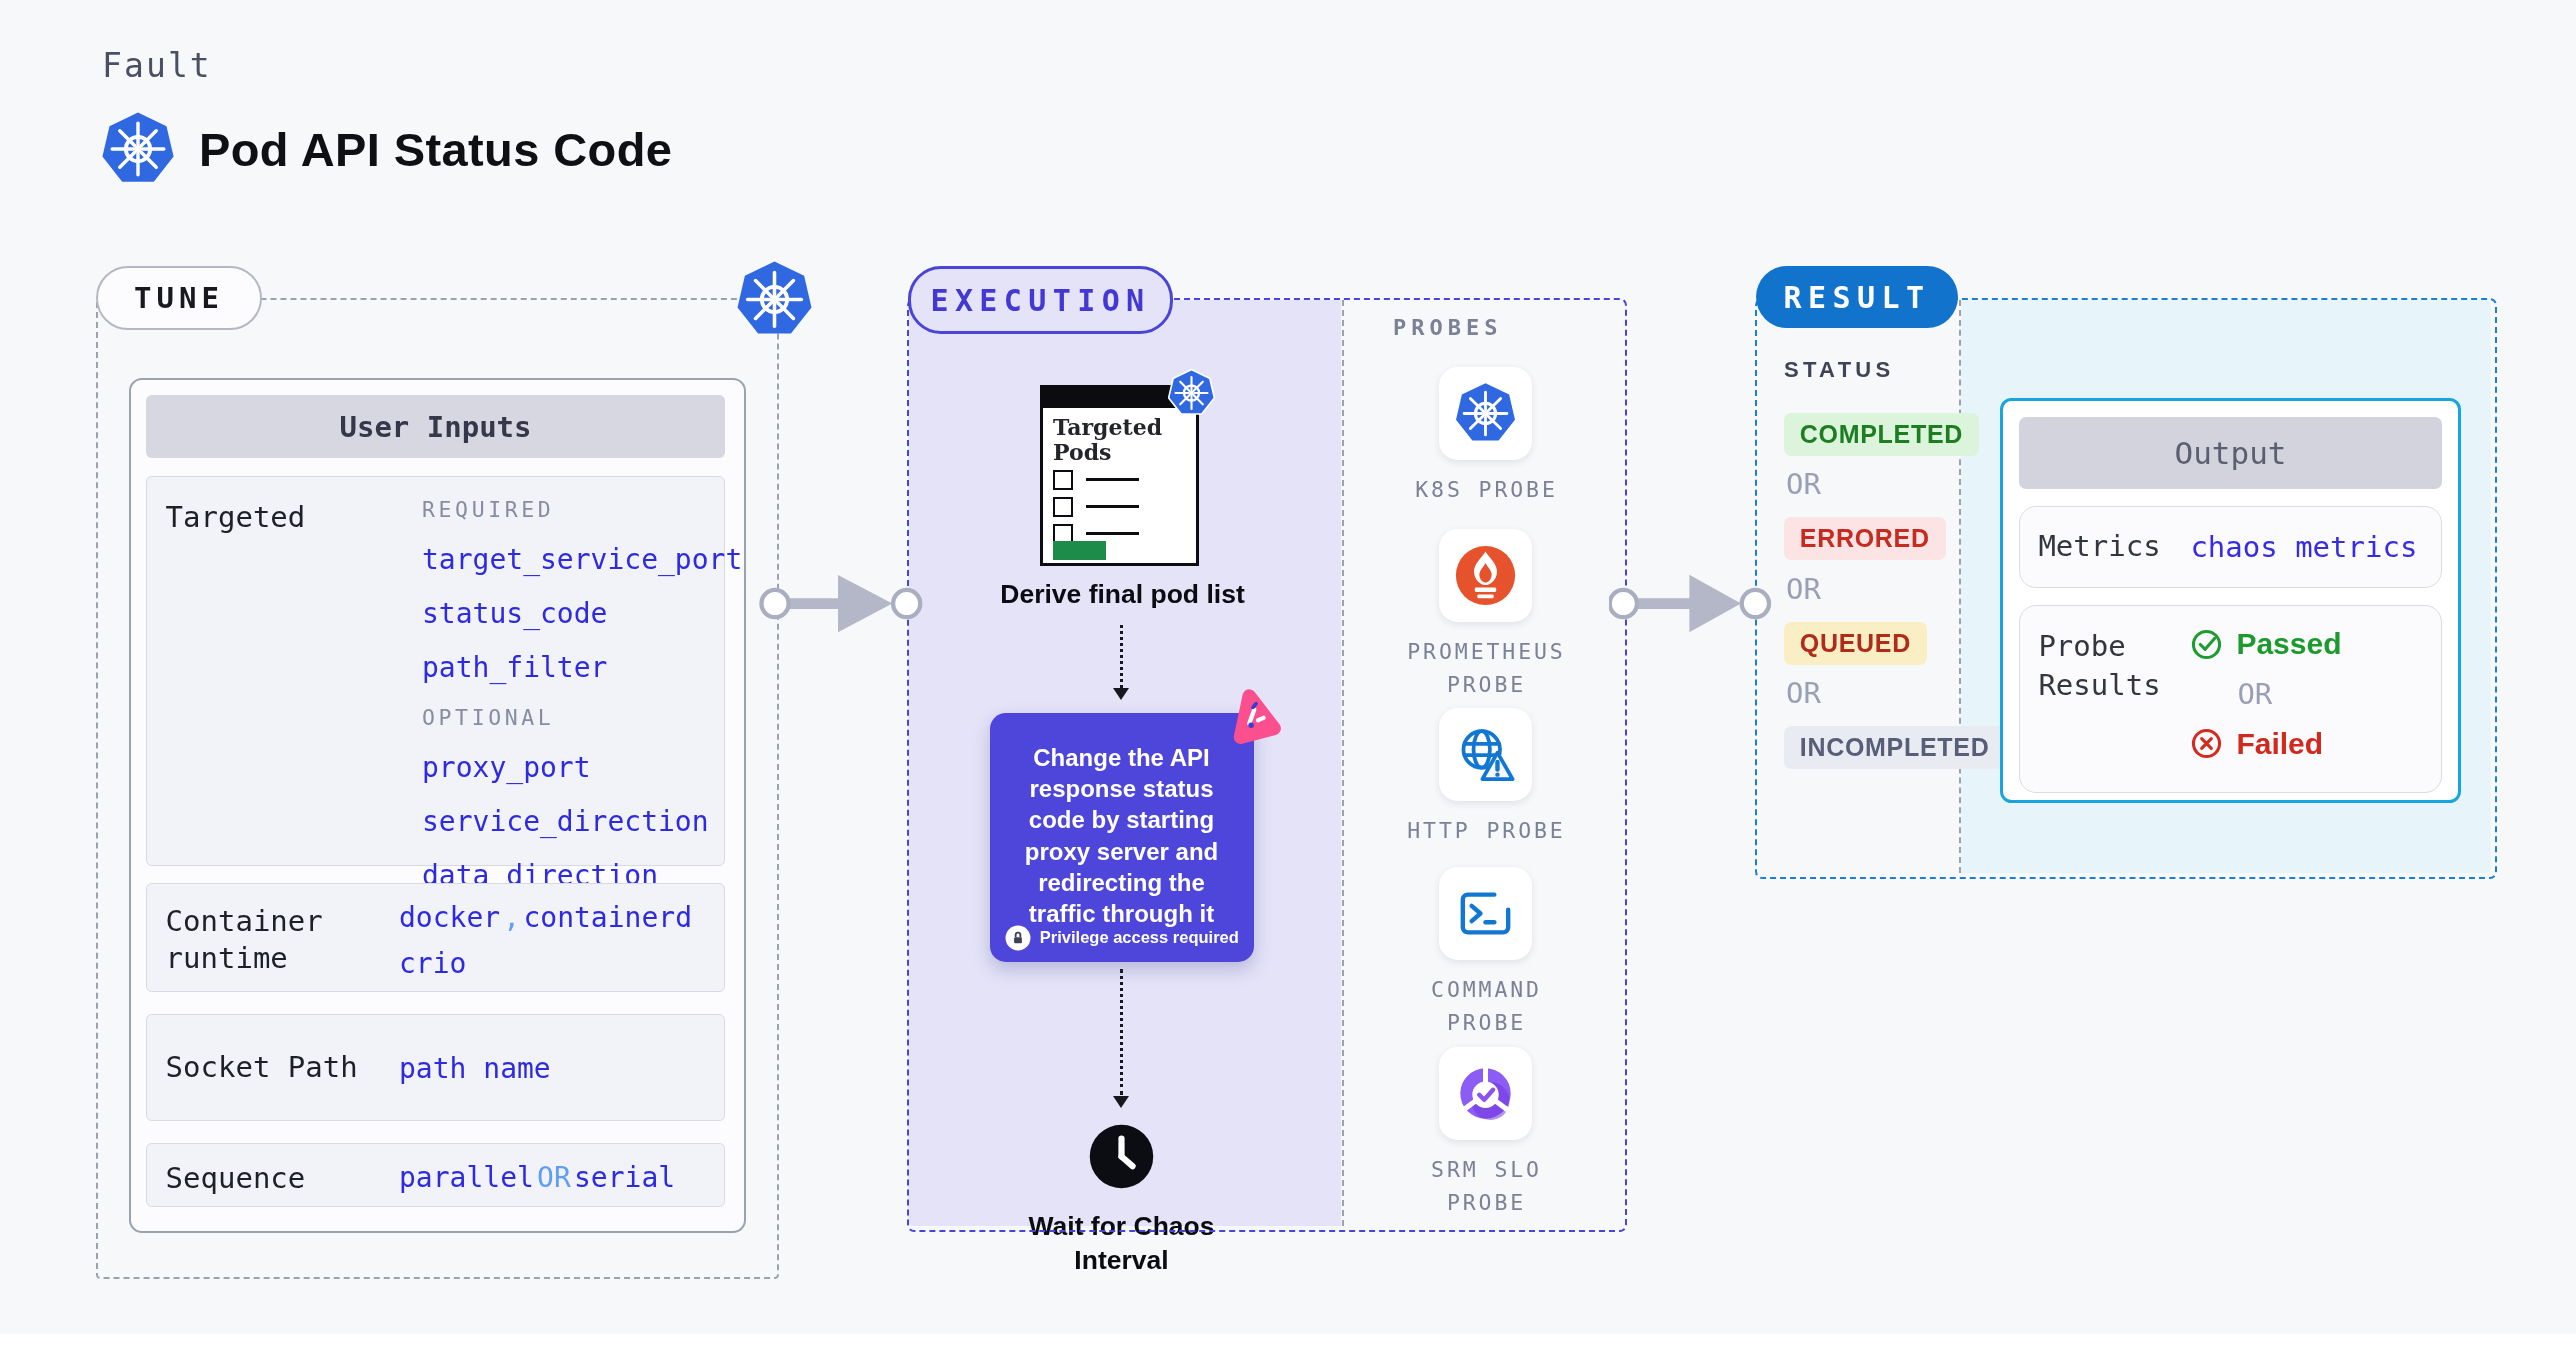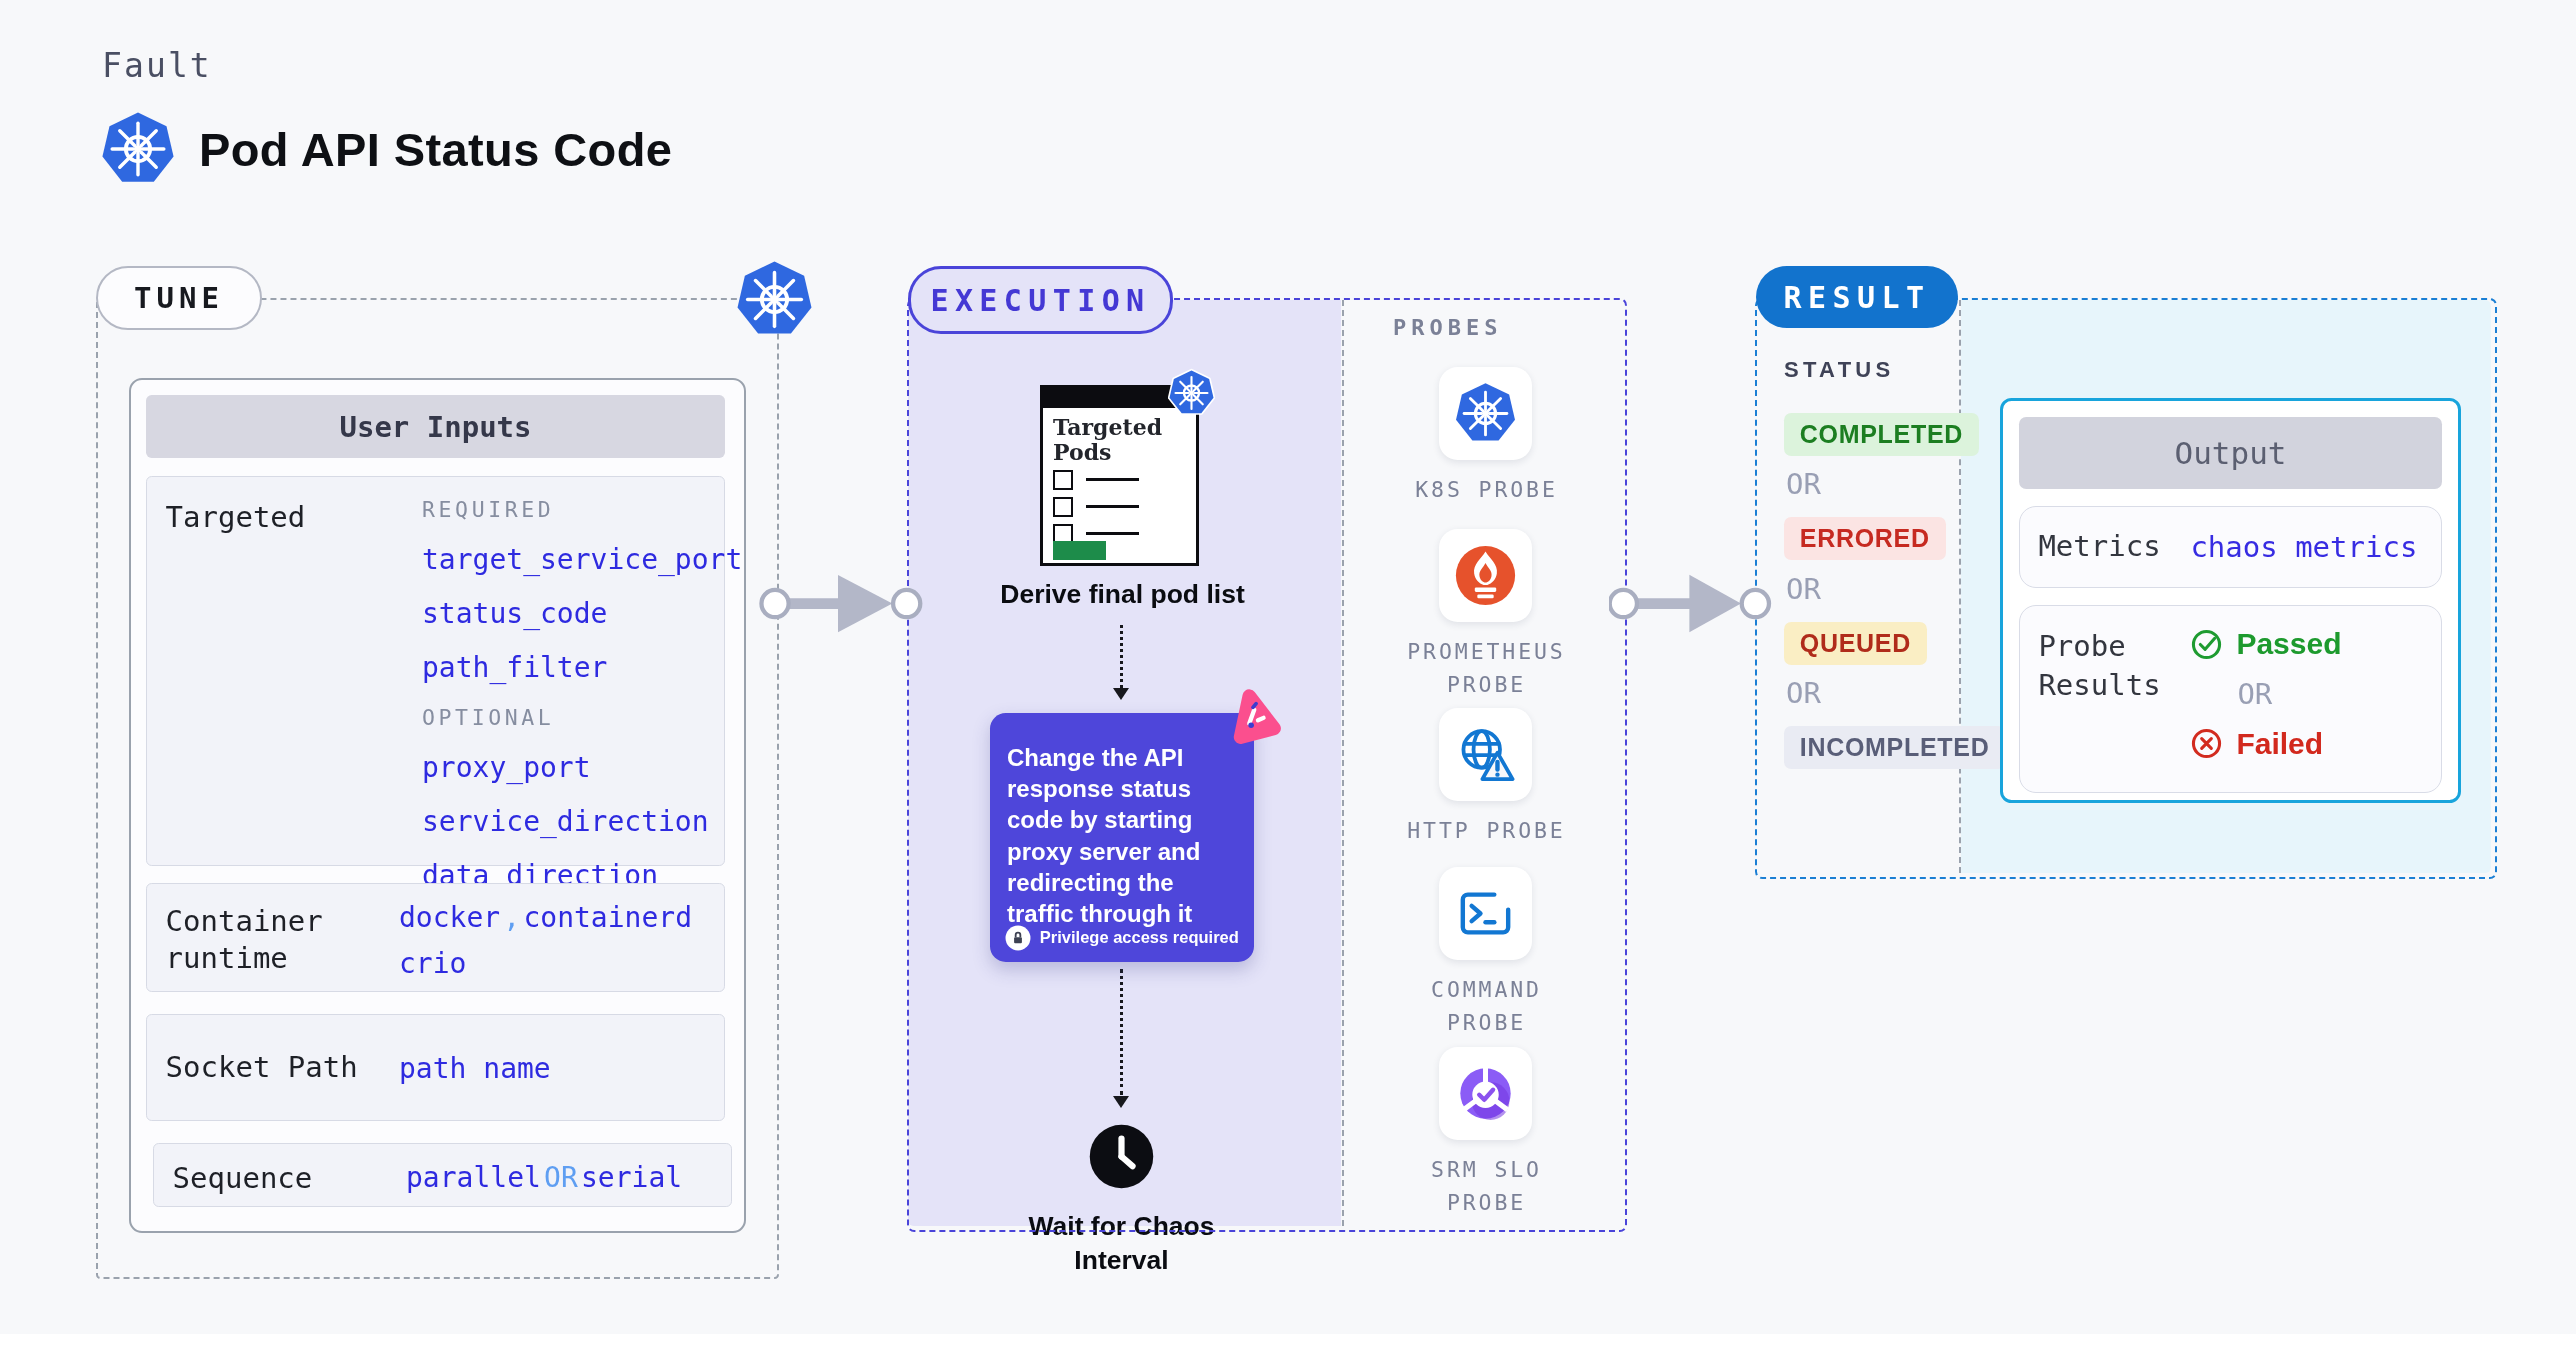--- a/index.html
+++ b/index.html
@@ -22,21 +22,21 @@
   
   .tune-box{left:96px;top:298px;width:679px;height:977px;border:2.1px dashed #9aa2ad;border-radius:4.3px;}
   .tune-k8s{left:735px;top:258px;width:79px;height:83px;z-index:7;}
   .ui-card{left:129px;top:378px;width:613px;height:851px;background:#fcfcfe;border:2.1px solid #9aa2ad;border-radius:13px;z-index:2;}
   .ui-head{left:146px;top:395px;width:579px;height:63px;background:#d7d7e1;border-radius:5.7px;display:flex;align-items:center;justify-content:center;
            font-family:"DejaVu Sans Mono",monospace;font-weight:bold;font-size:29px;color:#35384a;z-index:3;}
   .ui-row{background:#f2f3f9;border:1.4px solid #d7dae5;border-radius:5.7px;z-index:3;box-sizing:border-box;}
   .row-tuneables{left:146px;top:476px;width:579px;height:390px;}
   .row-runtime{left:146px;top:883px;width:579px;height:109px;}
   .row-socket{left:146px;top:1014px;width:579px;height:107px;}
-  .row-sequence{left:153px;top:1143px;width:579px;height:64px;}
+  .row-sequence{left:146px;top:1143px;width:579px;height:64px;}
   .row-label{position:absolute;left:18.6px;font-family:"DejaVu Sans Mono",monospace;font-size:29px;color:#1e2027;line-height:1.3;white-space:pre-line;}
   .tag{font-family:"DejaVu Sans Mono",monospace;font-size:21.5px;color:#868da0;letter-spacing:3.6px;}
   .code{font-family:"DejaVu Sans Mono",monospace;font-size:28px;color:#2e2ae0;}
   .code-lite{color:#5f9ef2;}
   .tun-col{position:absolute;left:275px;top:20px;display:flex;flex-direction:column;gap:21px;}
 
   
   .flow-arrow{z-index:8;}
 
   
@@ -57,21 +57,21 @@
   .cap-derive{left:979px;top:577px;width:287px;}
   .cap-wait{left:1014px;top:1209px;width:215px;}
 
   .dotline{border-left:3.6px dotted #17181d;width:0;z-index:3;}
   .dot-a{left:1120px;top:625px;height:63px;}
   .dot-b{left:1120px;top:969px;height:126px;}
   .tri-down{width:0;height:0;border-left:8.6px solid transparent;border-right:8.6px solid transparent;border-top:12px solid #17181d;z-index:3;}
 
   .action-box{left:990px;top:713px;width:264px;height:249px;background:#4e46da;border-radius:15.8px;z-index:4;
               box-shadow:0 7.2px 17px rgba(60,60,140,.25);}
-  .action-text{position:absolute;left:17px;top:29px;width:229px;color:#ffffff;font-weight:bold;font-size:24px;line-height:1.3;}
+  .action-text{position:absolute;left:17px;top:29px;width:229px;color:#ffffff;font-weight:bold;font-size:24px;line-height:1.3;text-align:center;}
   .priv-row{position:absolute;left:0;bottom:11.5px;width:100%;display:flex;align-items:center;justify-content:center;gap:8.6px;}
   .priv-row span{color:#ffffff;font-size:16.5px;font-weight:bold;}
   .chaos-ic{left:1222px;top:685px;width:62px;height:62px;z-index:5;}
   .clock-ic{left:1087px;top:1122px;width:69px;height:69px;z-index:3;}
 
   .probes-label{left:1372px;top:315px;font-family:"DejaVu Sans Mono",monospace;font-weight:bold;font-size:22px;color:#7b8197;letter-spacing:5px;z-index:3;margin-left:21px;}
   .probe-card{width:93px;height:93px;background:#ffffff;border-radius:18.6px;box-shadow:0 2.1px 7.2px rgba(40,50,80,.10);
               display:flex;align-items:center;justify-content:center;z-index:3;}
   .probe-card svg{width:63px;height:63px;}
   .probe-lbl{width:195px;left:1389px;font-family:"DejaVu Sans Mono",monospace;font-size:21.5px;color:#7b8197;letter-spacing:2.9px;

